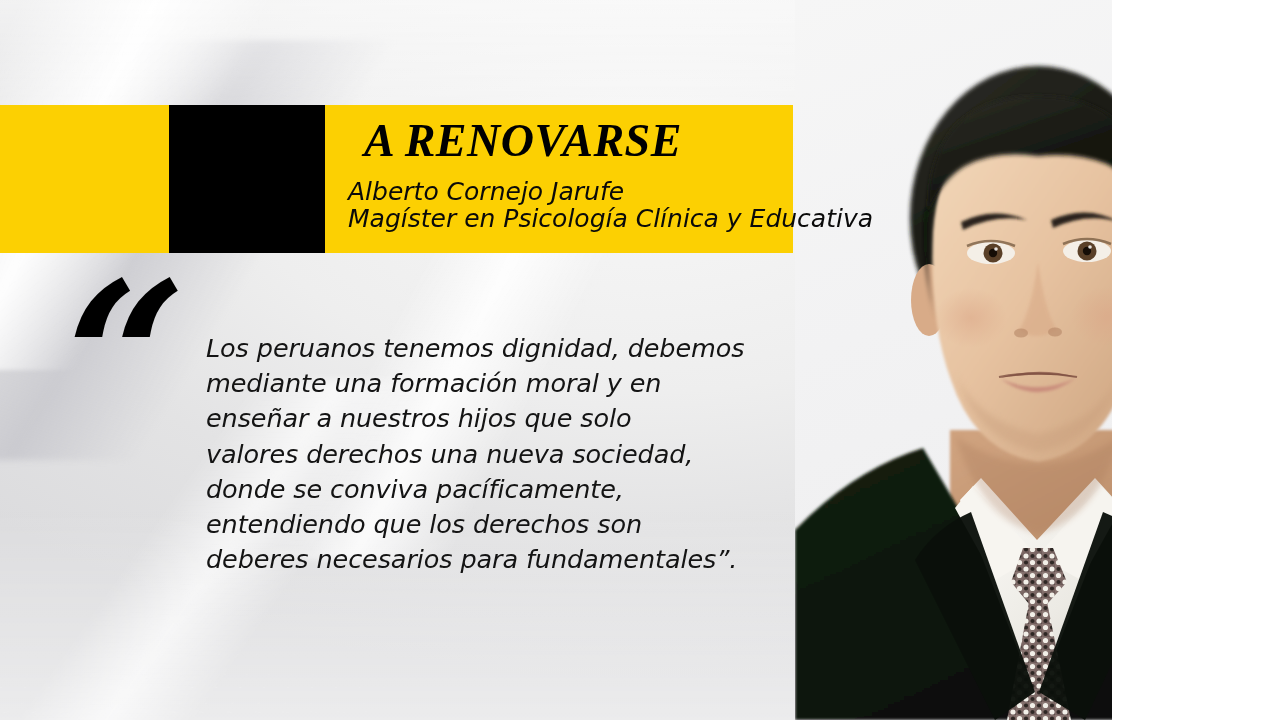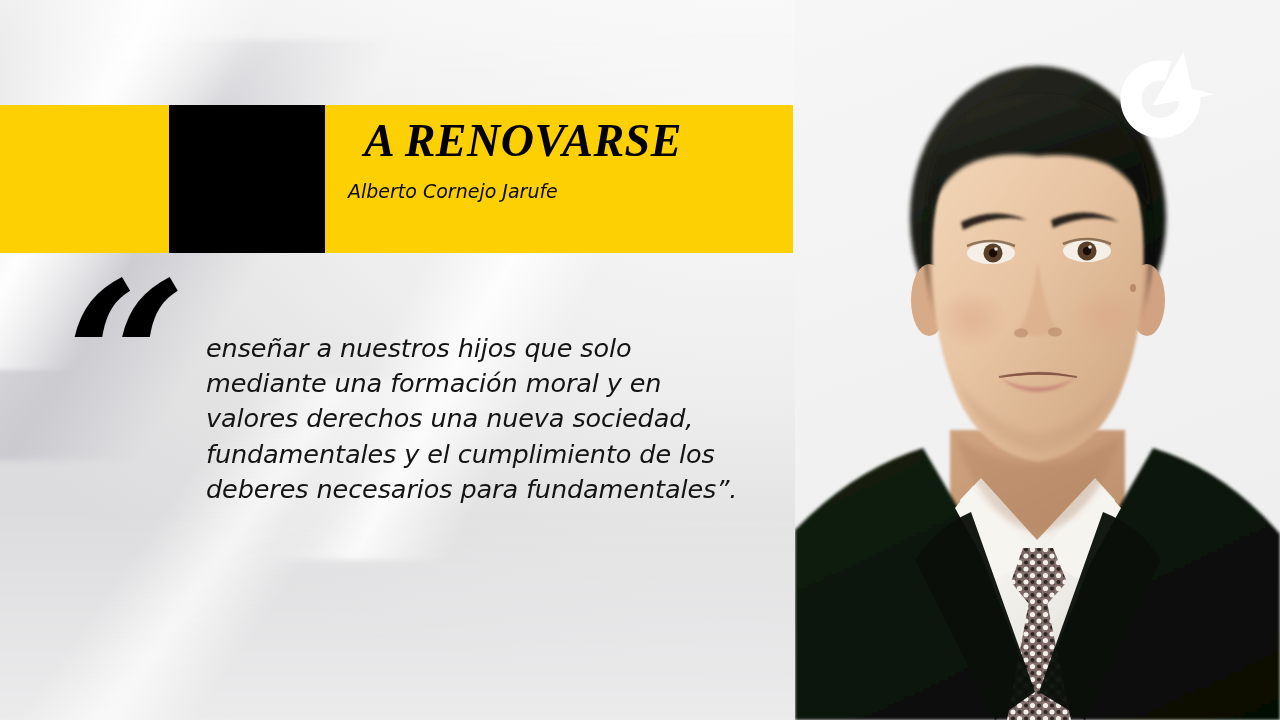--- a/index.html
+++ b/index.html
@@ -2,21 +2,21 @@
 <html><head>
 <meta charset="utf-8">
 <style>
   html, body {
     margin: 0;
     padding: 0;
     background: #ffffff;
   }
   #stage {
     position: relative;
-    width: 1280px;
+    width: 1112px;
     height: 720px;
     overflow: hidden;
     font-family: "Liberation Sans", sans-serif;
     background: #22c55e;
   }
 
   
   .bg-base {
     position: absolute;
     inset: 0;
@@ -144,21 +144,21 @@
     color: #000;
     line-height: 1;
     white-space: nowrap;
   }
   .byline {
     position: absolute;
     left: 3px;
     top: 73px;
     font-family: "DejaVu Sans", sans-serif;
     font-style: italic;
-    font-size: 19px;
+    font-size: 25px;
     color: #0a0a0a;
     line-height: 27px;
     white-space: nowrap;
   }
 
   
   .quote-mark {
     position: absolute;
     left: 66px;
     top: 255px;
@@ -337,29 +337,32 @@
       <path d="M160 436 Q242 492 326 436 Q300 520 243 534 Q186 520 160 436 Z" fill="#a8795a" opacity="0.3" filter="url(#softBlur)"></path>
     </svg>
   </div>
 
   <div class="banner"></div>
   <div class="banner-black"></div>
   <div class="banner-text">
     <div class="headline">A RENOVARSE</div>
     <div class="byline">
       <div>Alberto Cornejo Jarufe</div>
+      <div>Magíster en Psicología Clínica y Educativa</div>
     </div>
   </div>
 
   <div class="quote-mark">“</div>
   <div class="quote-body">
+    <span>Los peruanos tenemos dignidad, debemos</span>
+    <span>mediante una formación moral y en</span>
     <span>enseñar a nuestros hijos que solo</span>
-    <span>mediante una formación moral y en</span>
     <span>valores derechos una nueva sociedad,</span>
-    <span>fundamentales y el cumplimiento de los</span>
+    <span>donde se conviva pacíficamente,</span>
+    <span>entendiendo que los derechos son</span>
     <span>deberes necesarios para fundamentales”.</span>
   </div>
 
   <div class="logo">
     <svg width="110" height="110" viewBox="0 0 110 110" xmlns="http://www.w3.org/2000/svg" aria-hidden="true">
       <path d="M55.5 16.5 C33.2 16.5 15.5 33.5 15.5 55.2 C15.5 76.9 33.2 94 55.5 94
                C77.8 94 95.5 76.9 95.5 55.2 L95.5 50.8 L74.5 50.8 L74.5 55.2
                C74.5 65.6 66.1 73.9 55.5 73.9 C44.9 73.9 36.5 65.6 36.5 55.2
                C36.5 44.8 44.9 36.5 55.5 36.5 L60.2 36.5 L66.5 16.9
                C62.9 16.6 59.3 16.5 55.5 16.5 Z" fill="#ffffff"></path>

